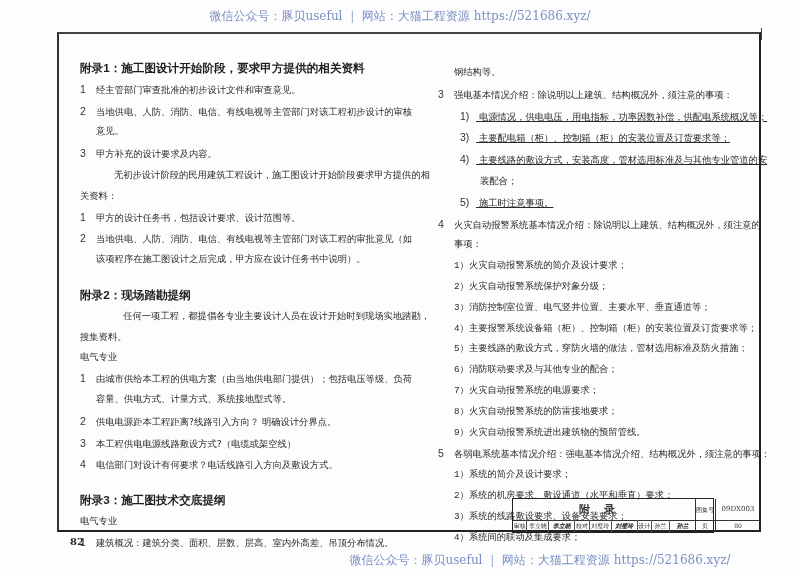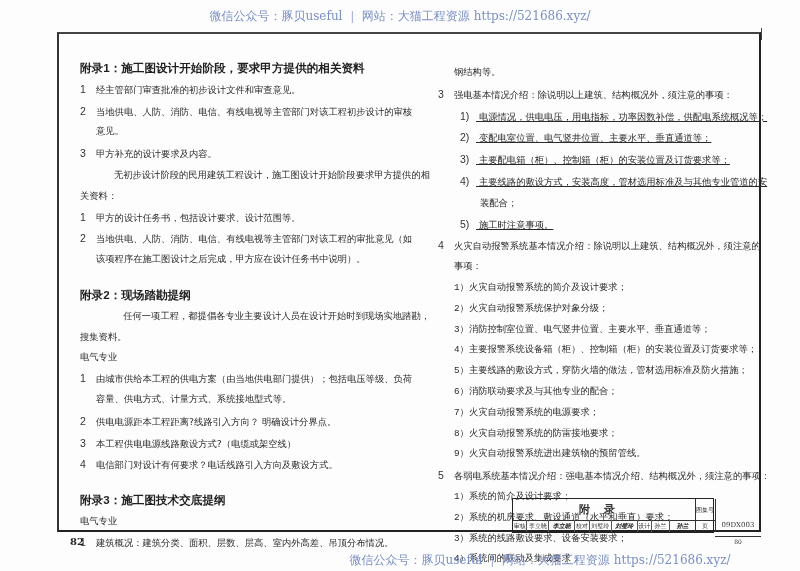--- a/index.html
+++ b/index.html
@@ -44,21 +44,21 @@
   .tb-title {
     position:absolute; left:0; top:0; width:182px; height:21px; border-right:1px solid #333;
     border-bottom:1px solid #333; text-align:center; line-height:21px;
     font-size:11px; font-weight:bold; letter-spacing:14px;
   }
   .tb-row2 { position:absolute; left:0; top:21px; width:182px; height:12px; display:flex; border-right:1px solid #333; }
   .tb-cell { border-right:1px solid #555; line-height:12px; text-align:center; white-space:nowrap; overflow:hidden; }
   .tb-cell:last-child { border-right:none; }
   .tb-right { position:absolute; left:182px; top:0; width:66px; height:33px; }
   .tb-r-lbl { position:absolute; left:0; width:20px; text-align:center; border-right:1px solid #333; }
-  .tb-r-val { position:absolute; left:20px; width:46px; text-align:center; font-family:"DejaVu Serif", serif;margin-top:16px; }
+  .tb-r-val { position:absolute; left:20px; width:46px; text-align:center; font-family:"DejaVu Serif", serif; }
   .sig { font-family:"DejaVu Serif", serif; font-style:italic; font-weight:bold; color:#222; }
 </style>
 </head>
 <body>
 
 <div class="watermark wm-top">微信公众号：豚贝useful ｜ 网站：大猫工程资源 https://521686.xyz/</div>
 
 <div class="frame-tick"></div>
 <div class="frame"></div>
 
@@ -87,21 +87,20 @@
   <div class="line h">附录3：施工图技术交底提纲</div>
   <div class="line">电气专业</div>
   <div class="line"><span class="num">1</span><span>建筑概况：建筑分类、面积、层数、层高、室内外高差、吊顶分布情况。</span></div>
 
 </div>
 
 <div class="col col-right">
   <div class="line ind1">钢结构等。</div>
   <div class="line"><span class="num">3</span><span>强电基本情况介绍：除说明以上建筑、结构概况外，须注意的事项：</span></div>
   <div class="line ind2"><span class="num">1)</span> <span>电源情况，供电电压，用电指标，功率因数补偿，供配电系统概况等；</span></div>
-  <div class="line ind2"><span class="num">2)</span> <span>变配电室位置、电气竖井位置、主要水平、垂直通道等；</span></div>
   <div class="line ind2"><span class="num">3)</span> <span>主要配电箱（柜）、控制箱（柜）的安装位置及订货要求等；</span></div>
   <div class="line ind2"><span class="num">4)</span> <span>主要线路的敷设方式，安装高度，管材选用标准及与其他专业管道的安</span></div>
   <div class="line ind3" style="padding-left:42px">装配合；</div>
   <div class="line ind2"><span class="num">5)</span> <span>施工时注意事项。</span></div>
   <div class="line"><span class="num">4</span><span>火灾自动报警系统基本情况介绍：除说明以上建筑、结构概况外，须注意的</span></div>
   <div class="line ind1">事项：</div>
   <div class="line ind1"><span>1）</span><span>火灾自动报警系统的简介及设计要求；</span></div>
   <div class="line ind1"><span>2）</span><span>火灾自动报警系统保护对象分级；</span></div>
   <div class="line ind1"><span>3）</span><span>消防控制室位置、电气竖井位置、主要水平、垂直通道等；</span></div>
   <div class="line ind1"><span>4）</span><span>主要报警系统设备箱（柜）、控制箱（柜）的安装位置及订货要求等；</span></div>

